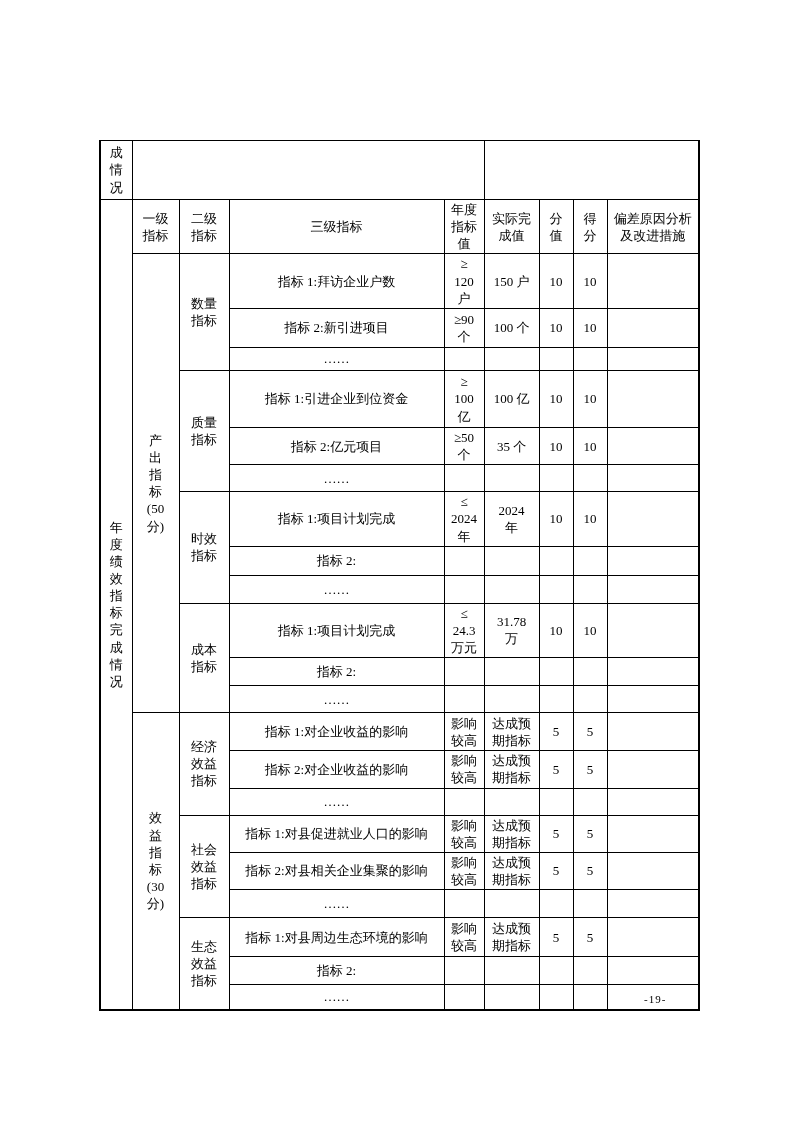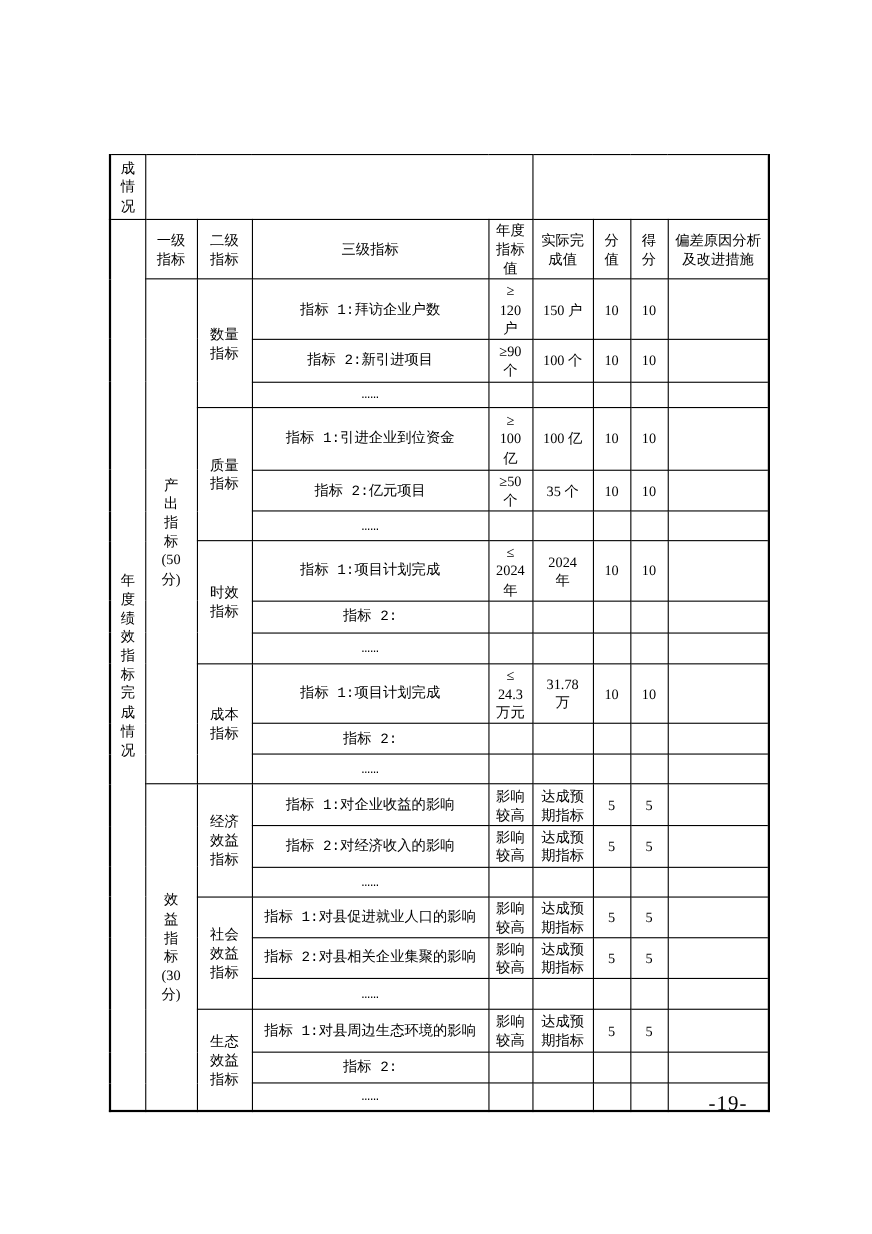--- a/index.html
+++ b/index.html
@@ -32,29 +32,28 @@
     text-align: center;
     white-space: pre-line;
     font-weight: normal;
     padding: 1px 2px;
     overflow: hidden;
   }
   td.name-cell {
     text-align: left;
     padding-left: 9px;
     padding-right: 4px;
-    font-family: Liberation Mono, monospace;
   }
   td.side-cell { letter-spacing: 0; }
   .page-number {
     position: absolute;
     left: 644px;
     top: 993px;
     width: 100px;
-    font-size: 19px;
+    font-size: 11px;
     letter-spacing: 1px;
     font-family: "Liberation Serif", "DejaVu Serif", serif;
   }
 </style>
 </head>
 <body>
 
 <div class="page">
 
   <table class="perf">
@@ -247,21 +246,21 @@
       <td class="name-cell">指标 1:对企业收益的影响</td>
       <td>影响
 较高</td>
       <td>达成预
 期指标</td>
       <td>5</td>
       <td>5</td>
       <td></td>
     </tr>
     <tr style="height:33px">
-      <td class="name-cell">指标 2:对经济收入的影响</td>
+      <td class="name-cell">指标 2:对企业收益的影响</td>
       <td>影响
 较高</td>
       <td>达成预
 期指标</td>
       <td>5</td>
       <td>5</td>
       <td></td>
     </tr>
     <tr style="height:27px">
       <td class="name-cell">……</td>

